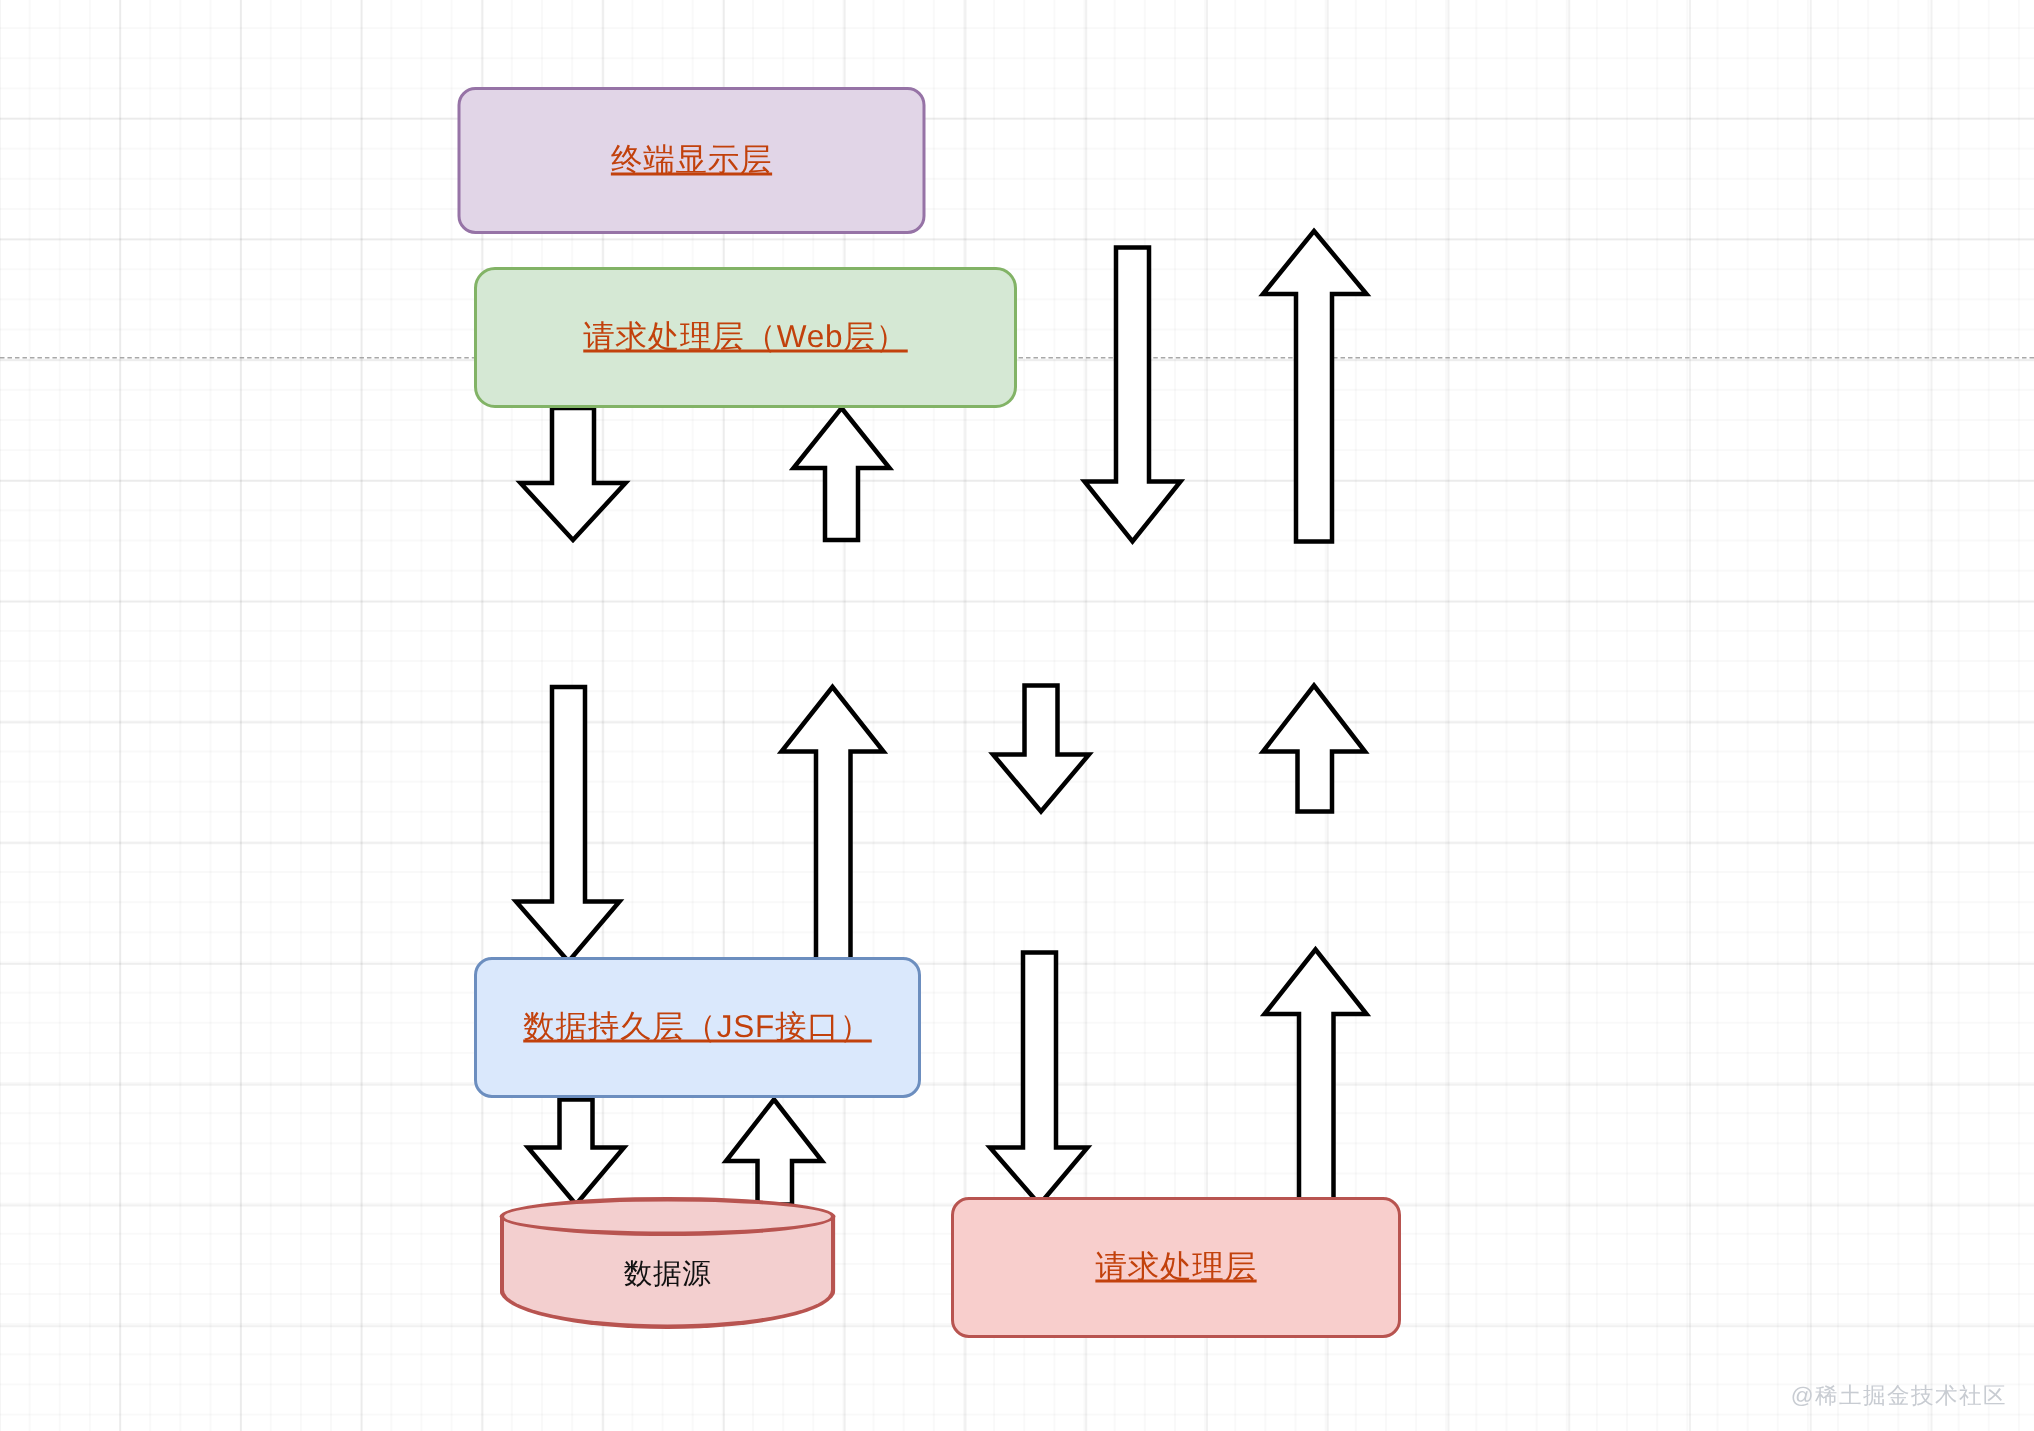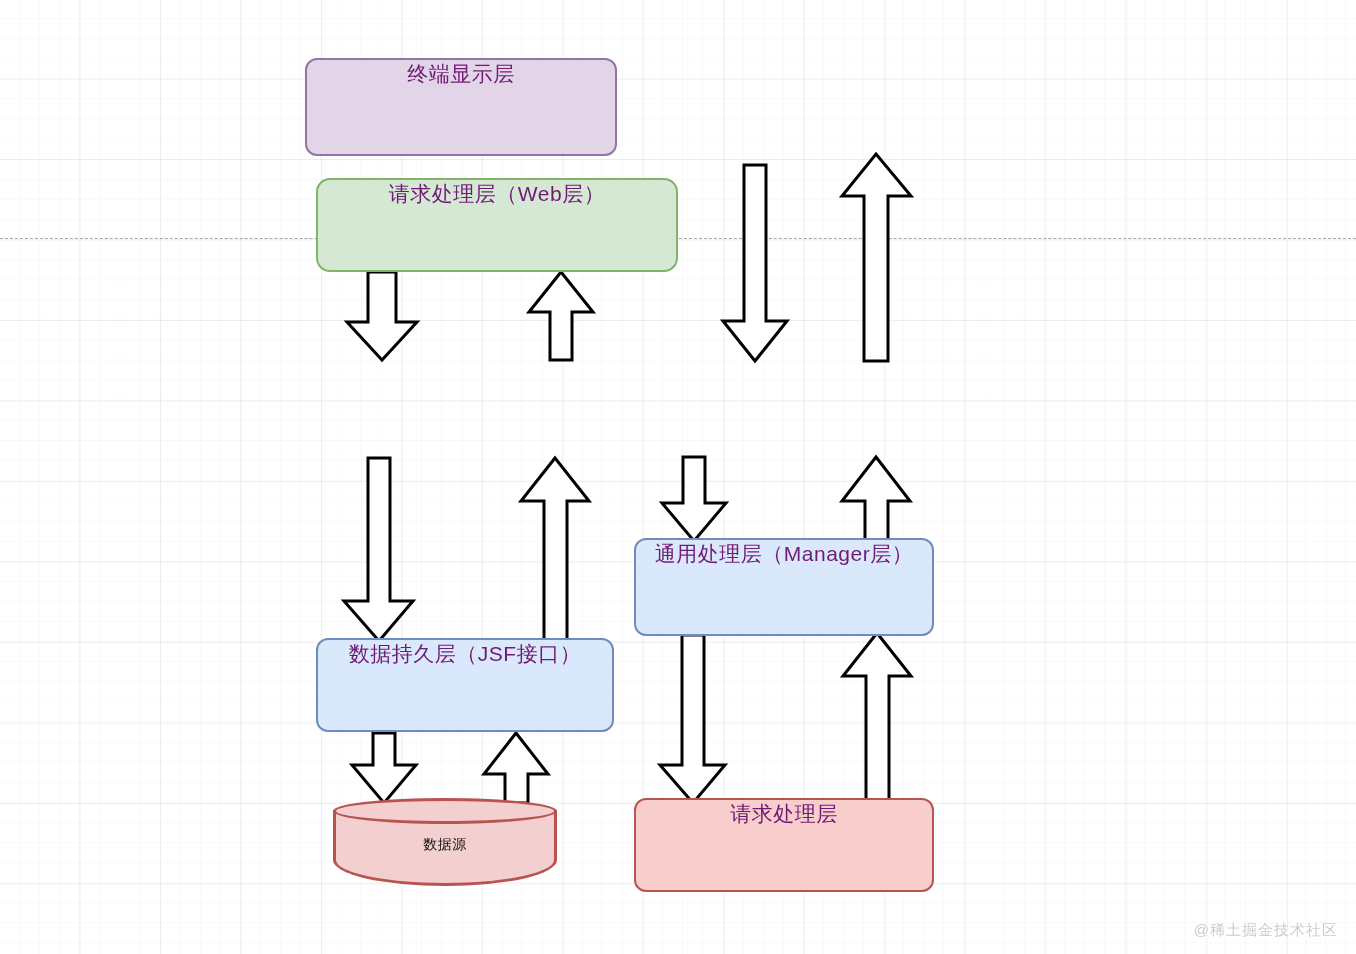--- a/index.html
+++ b/index.html
@@ -38,28 +38,30 @@
     border-top: 1.5px dashed #9a9a9a;
     opacity: 0.85;
   }
 
   
   .node {
     position: absolute;
     box-sizing: border-box;
     border-radius: 12px;
     display: flex;
+    align-items: center;
     justify-content: center;
     text-align: center;
     font-size: 21px;
-    color: #701a75;
+    color: #c2410c;
     letter-spacing: 0.5px;
     line-height: 1.3;
     border-width: 2px;
     border-style: solid;
+    text-decoration: underline;
   }
   .node.purple { background: #e1d5e7; border-color: #9673a6; }
   .node.green  { background: #d5e8d4; border-color: #82b366; }
   .node.blue   { background: #dae8fc; border-color: #6c8ebf; }
   .node.red    { background: #f8cecc; border-color: #b85450; }
 
   
   .cylinder {
     position: absolute;
     box-sizing: border-box;
@@ -82,21 +84,21 @@
     background: #f3cfcf;
     border: 3px solid #b85450;
     border-radius: 50%;
     box-sizing: border-box;
   }
   .cyl-label {
     position: absolute;
     left: 0; right: 0;
     top: 38px;
     text-align: center;
-    font-size: 14px;
+    font-size: 19px;
     color: #111111;
     letter-spacing: 0.5px;
   }
 
   
   .arrow {
     position: absolute;
     overflow: visible;
   }
   .arrow polygon {
@@ -173,23 +175,20 @@
   <div class="node purple" style="left:305px; top:58px; width:312px; height:98px;">
     <span>终端显示层</span>
   </div>
 
 
   <div class="node green" style="left:316px; top:178px; width:362px; height:94px;border-radius:14px;">
     <span>请求处理层（Web层）</span>
   </div>
 
 
-  <div class="node blue" style="left:634px; top:538px; width:300px; height:98px;">
-    <span>通用处理层（Manager层）</span>
-  </div>
 
   <div class="node blue" style="left:316px; top:638px; width:298px; height:94px;">
     <span>数据持久层（JSF接口）</span>
   </div>
 
   <div class="cylinder" style="left:333px; top:798px; width:224px; height:88px;">
     <div class="cyl-body"></div>
     <div class="cyl-top"></div>
     <div class="cyl-label">数据源</div>
   </div>

